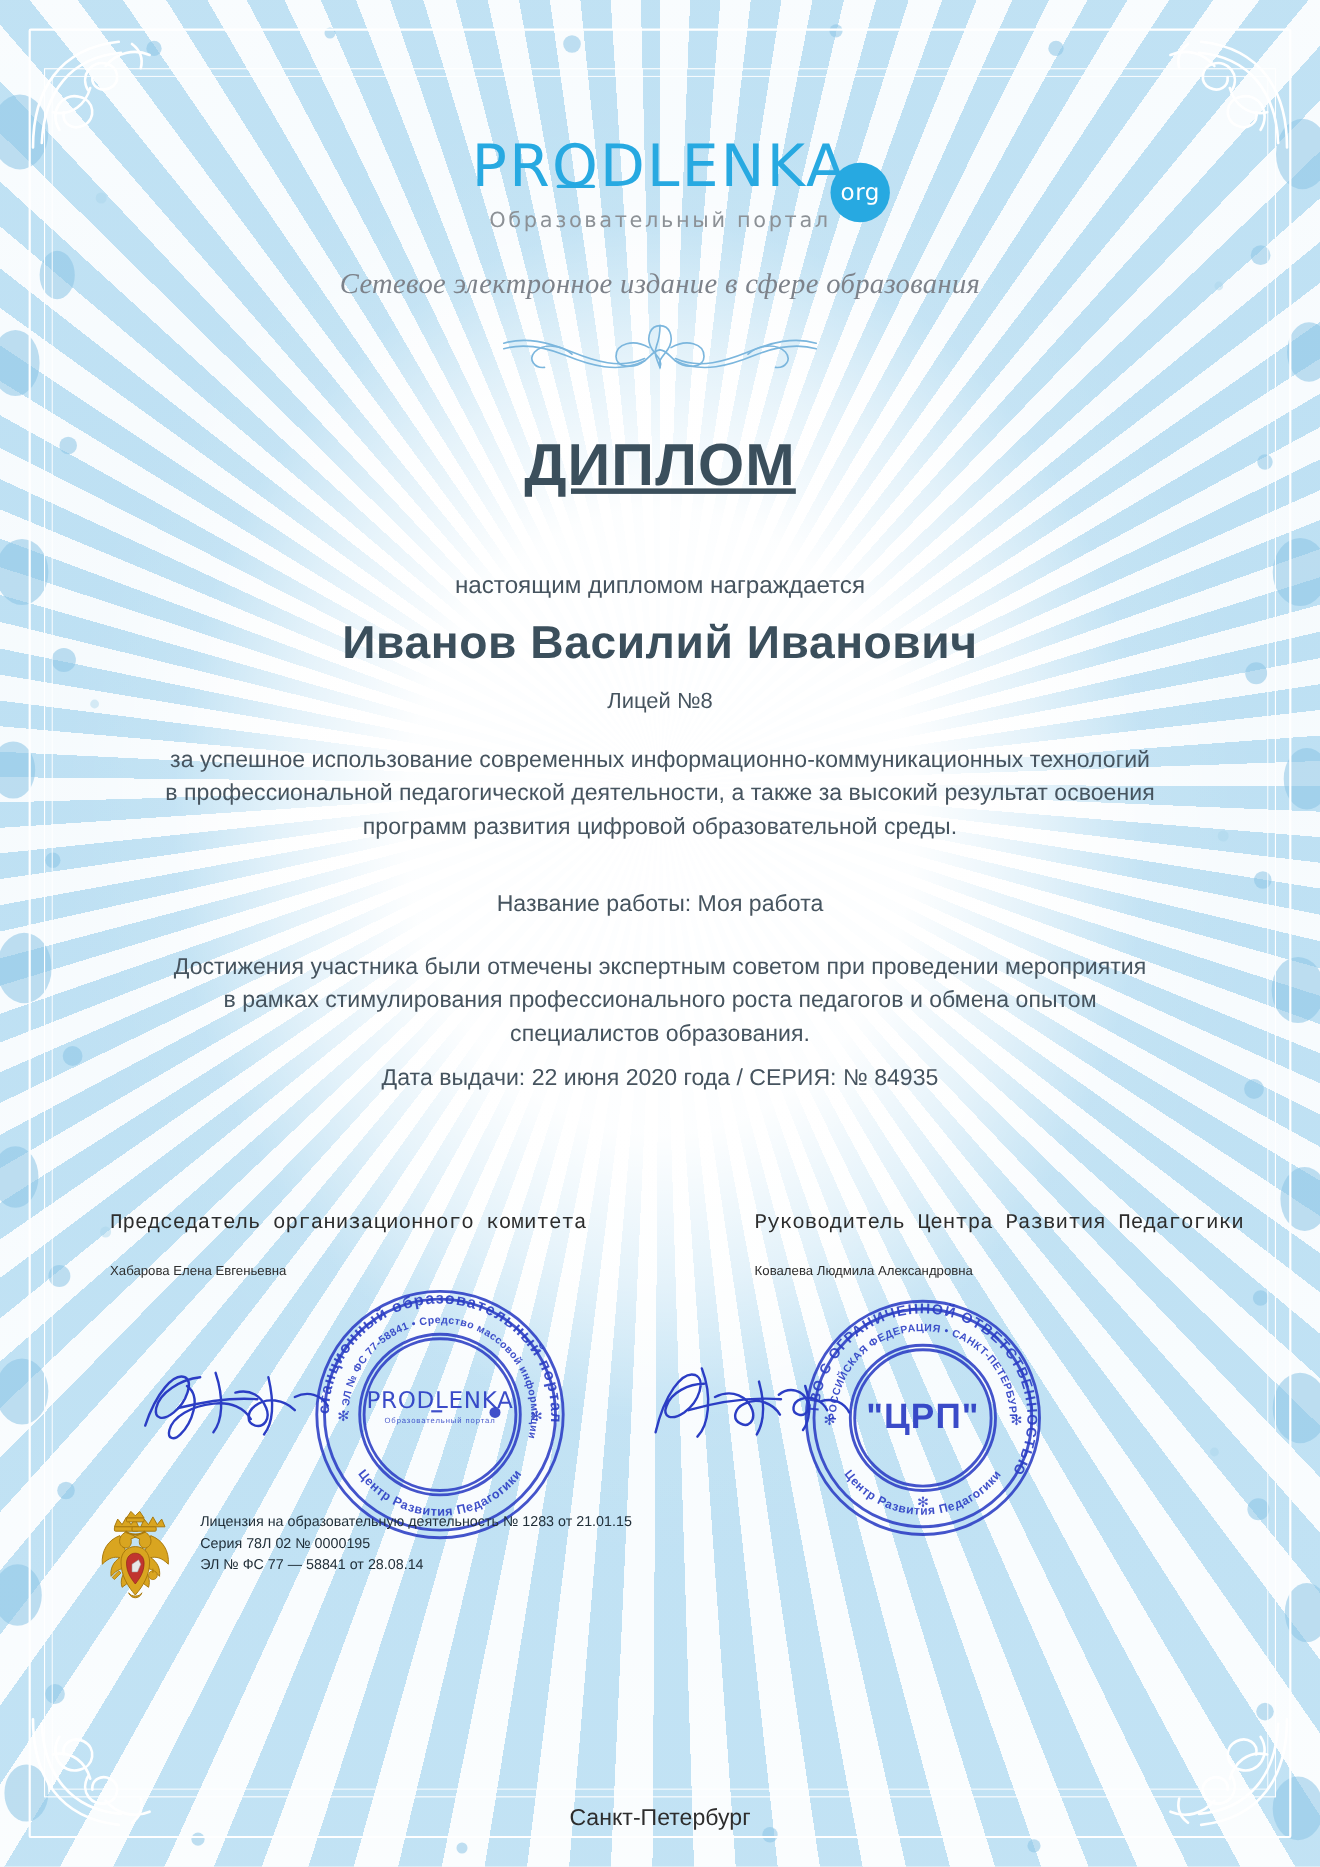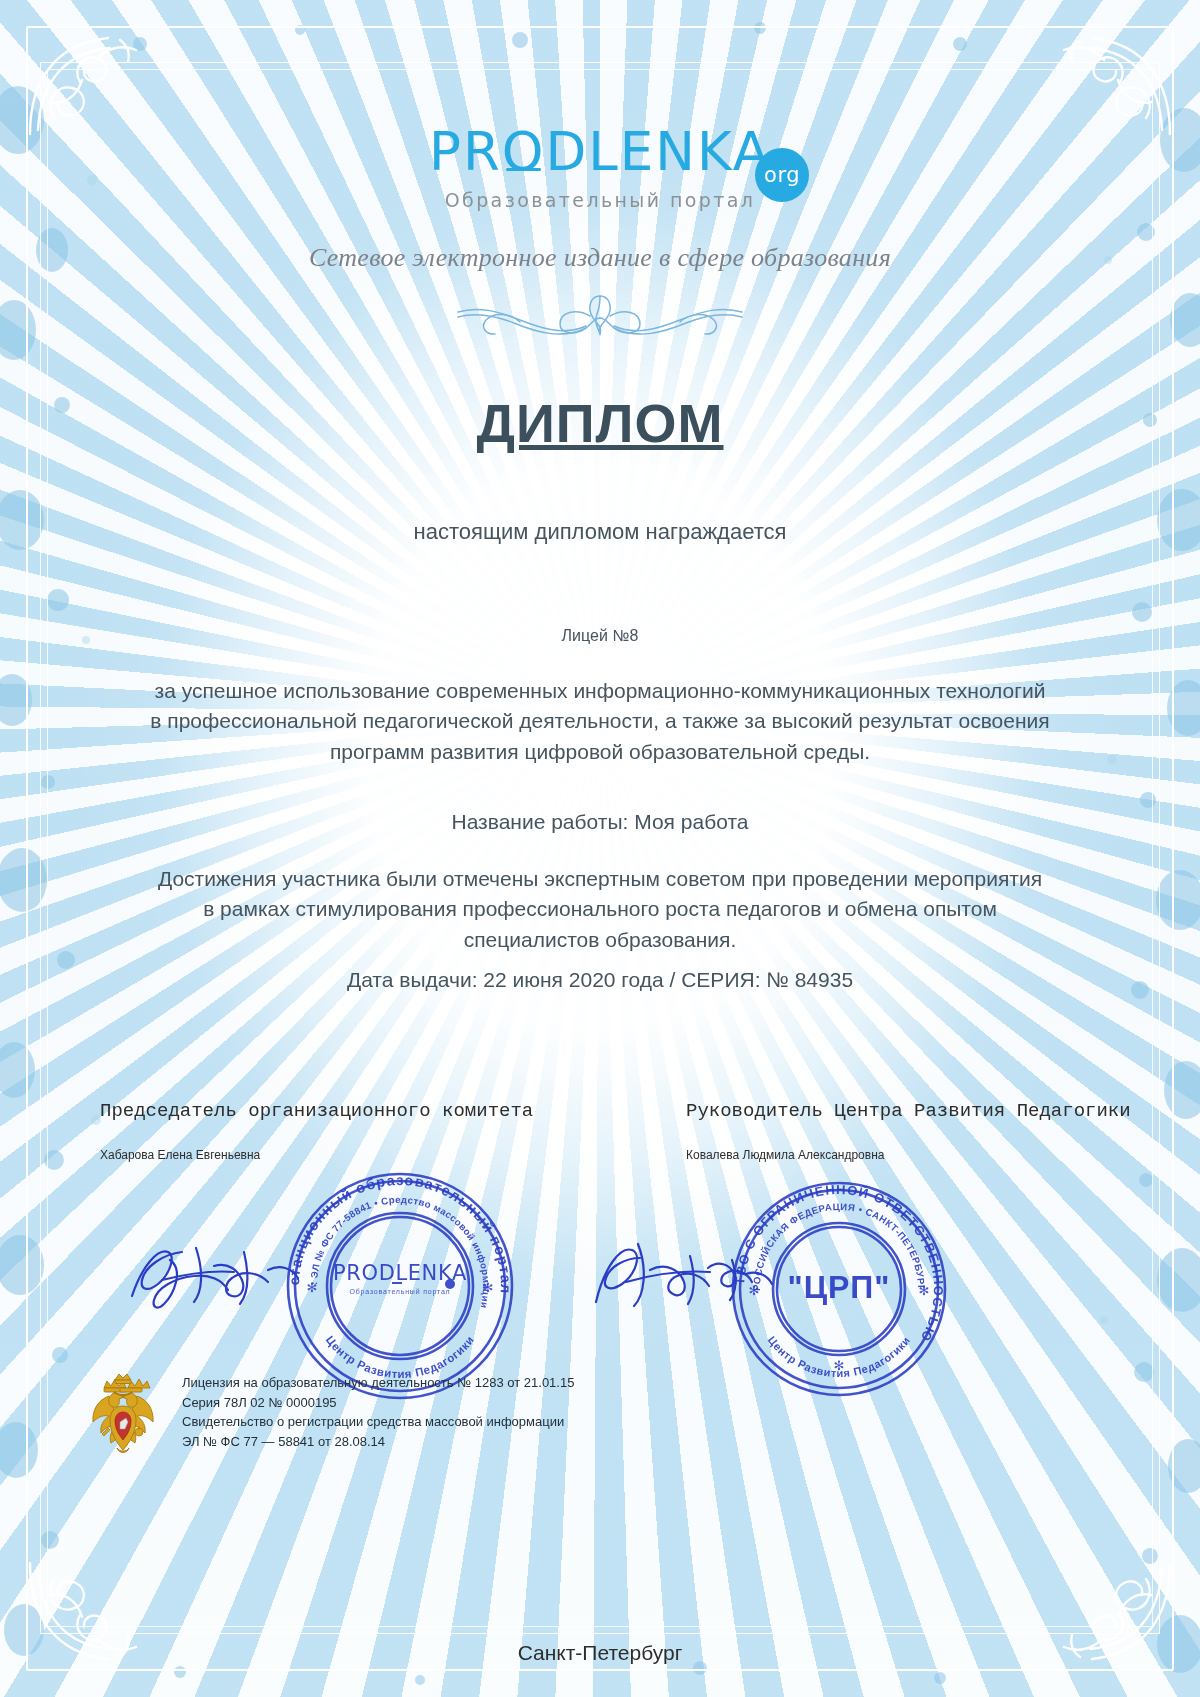--- a/index.html
+++ b/index.html
@@ -189,21 +189,21 @@
     position: absolute;
     left: 0; right: 0; top: 560px;
     font-size: 42px;
     font-weight: bold;
     color: #3b4f5c;
     letter-spacing: 0.5px;
   }
   .organization {
     position: absolute;
     left: 0; right: 0; top: 627px;
-    font-size: 16px;
+    font-size: 20px;
     color: #46545f;
   }
 
   .body-text {
     position: absolute;
     left: 150px; right: 150px; top: 676px;
     font-size: 21px;
     line-height: 1.45;
     color: #46545f;
   }
@@ -421,20 +421,21 @@
           <path d="M214 44 c22 10 46 2 66 -6 c22 -9 42 -14 62 -8"></path>
           <path d="M214 46 c24 12 50 4 72 -5 c20 -8 38 -11 56 -6"></path>
           <path d="M120 40 c-10 -9 -26 -10 -34 -2 c-6 7 0 15 9 14"></path>
           <path d="M280 40 c10 -9 26 -10 34 -2 c6 7 0 15 -9 14"></path>
         </g>
       </svg>
     </div>
 
     <div class="doc-title">ДИПЛОМ</div>
     <div class="award-lead">настоящим дипломом награждается</div>
+    <div class="recipient">Иванов Василий Иванович</div>
     <div class="organization">Лицей №8</div>
 
     <div class="body-text">за успешное использование современных информационно-коммуникационных технологий в профессиональной педагогической деятельности, а также за высокий результат освоения программ развития цифровой образовательной среды.</div>
     <div class="work-title">Название работы: Моя работа</div>
     <div class="body-text2">Достижения участника были отмечены экспертным советом при проведении мероприятия в рамках стимулирования профессионального роста педагогов и обмена опытом специалистов образования.</div>
     <div class="issue-line">Дата выдачи: 22 июня 2020 года / СЕРИЯ: № 84935</div>
 
     <div class="sig-row">
       <div class="sig-col">
         <div class="sig-role">Председатель организационного комитета</div>
@@ -569,20 +570,19 @@
 
         <path d="M24 56 l-6 6 l2 2 l6 -6 z"></path>
         <circle cx="55" cy="60" r="4"></circle>
         <path d="M55 54 v4"></path>
       </g>
     </svg>
 
     <div class="license-block">
       <div>Лицензия на образовательную деятельность № 1283 от 21.01.15</div>
       <div>Серия 78Л 02 № 0000195</div>
-      <div>Свидетельство о регистрации средства массовой информации</div>
       <div>ЭЛ № ФС 77 — 58841 от 28.08.14</div>
     </div>
 
     <div class="city">Санкт-Петербург</div>
 
   </div>
 </div>
 
 </body></html>

